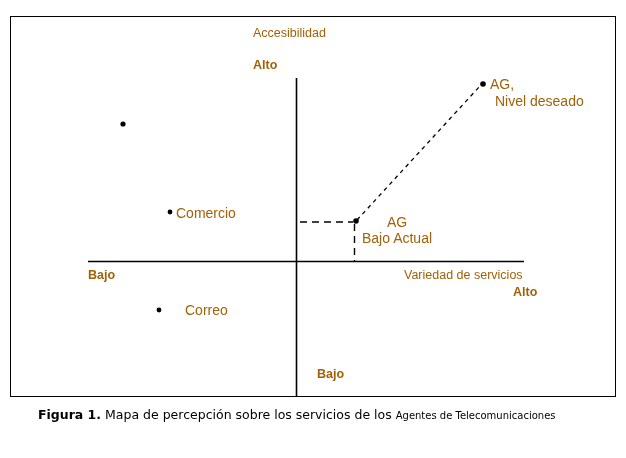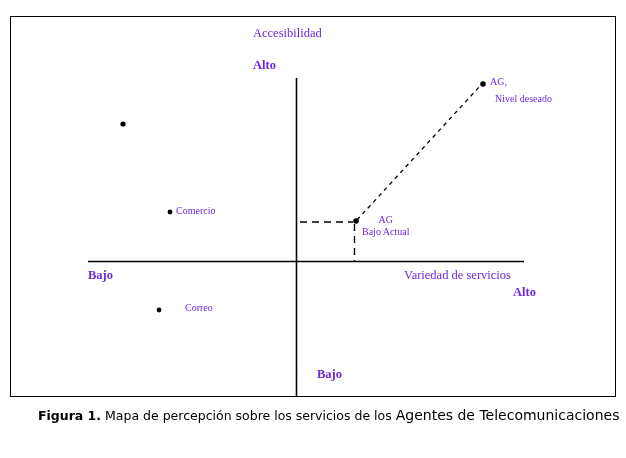--- a/index.html
+++ b/index.html
@@ -43,29 +43,29 @@
     top: 0;
     width: 626px;
     height: 400px;
     pointer-events: none;
   }
 
   
   .lbl {
     position: absolute;
     white-space: nowrap;
-    font-family: Liberation Serif, serif;
+    font-family: Liberation Sans, sans-serif;
     font-size: 12.5px;
     line-height: 1.15;
-    color: #6d28d9;
+    color: #a16207;
   }
 
   .axis-title  { font-size: 12.5px; }
   .pole-label  { font-size: 12.5px; font-weight: bold; }
-  .point-label { font-size: 10px; }
+  .point-label { font-size: 14px; }
 
   #lbl-accesibilidad { left: 253px; top: 26px; }
   #lbl-alto-top      { left: 253px; top: 58px; }
   #lbl-bajo-bottom   { left: 317px; top: 367px; }
   #lbl-bajo-left     { left: 88px;  top: 268px; }
   #lbl-variedad      { left: 404px; top: 268px; }
   #lbl-alto-right    { left: 513px; top: 285px; }
 
   #lbl-terceros      { left: 128px; top: 117px; }
   #lbl-comercio      { left: 176px; top: 205px; }
@@ -79,21 +79,21 @@
     position: absolute;
     left: 38px;
     top: 404px;
     width: 570px;
     font-family: "DejaVu Sans", sans-serif;
     font-size: 12.5px;
     color: #000;
   }
   .caption-line { line-height: 22px; white-space: nowrap; }
   .caption-lead { font-weight: bold; }
-  .caption-small { font-size: 14px; }
+  .caption-small { font-size: 10px; }
 </style>
 </head>
 <body>
 
 <div id="figure-root">
 
   <div id="chart-box"></div>
 
   <svg id="chart-svg" viewBox="0 0 626 400" xmlns="http://www.w3.org/2000/svg">
 

